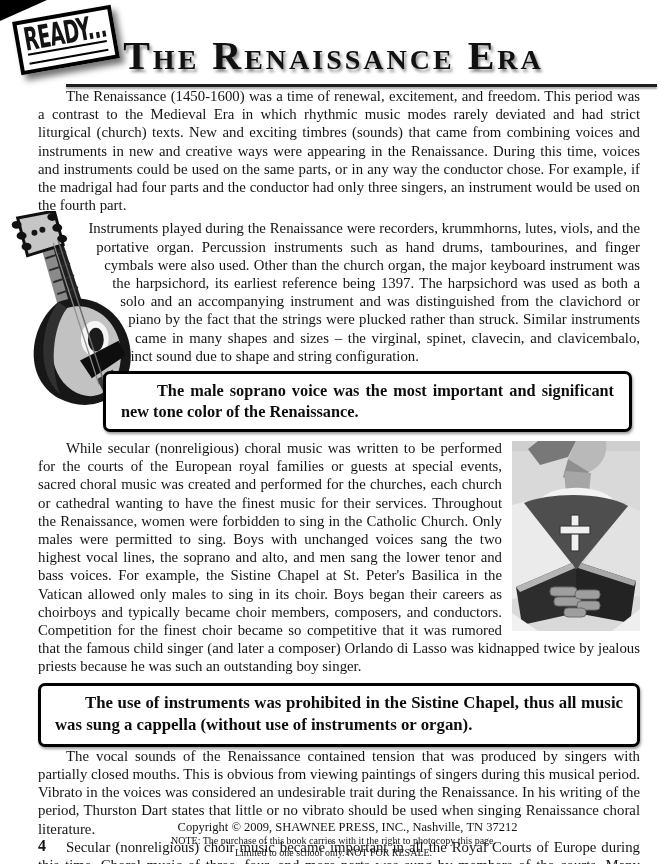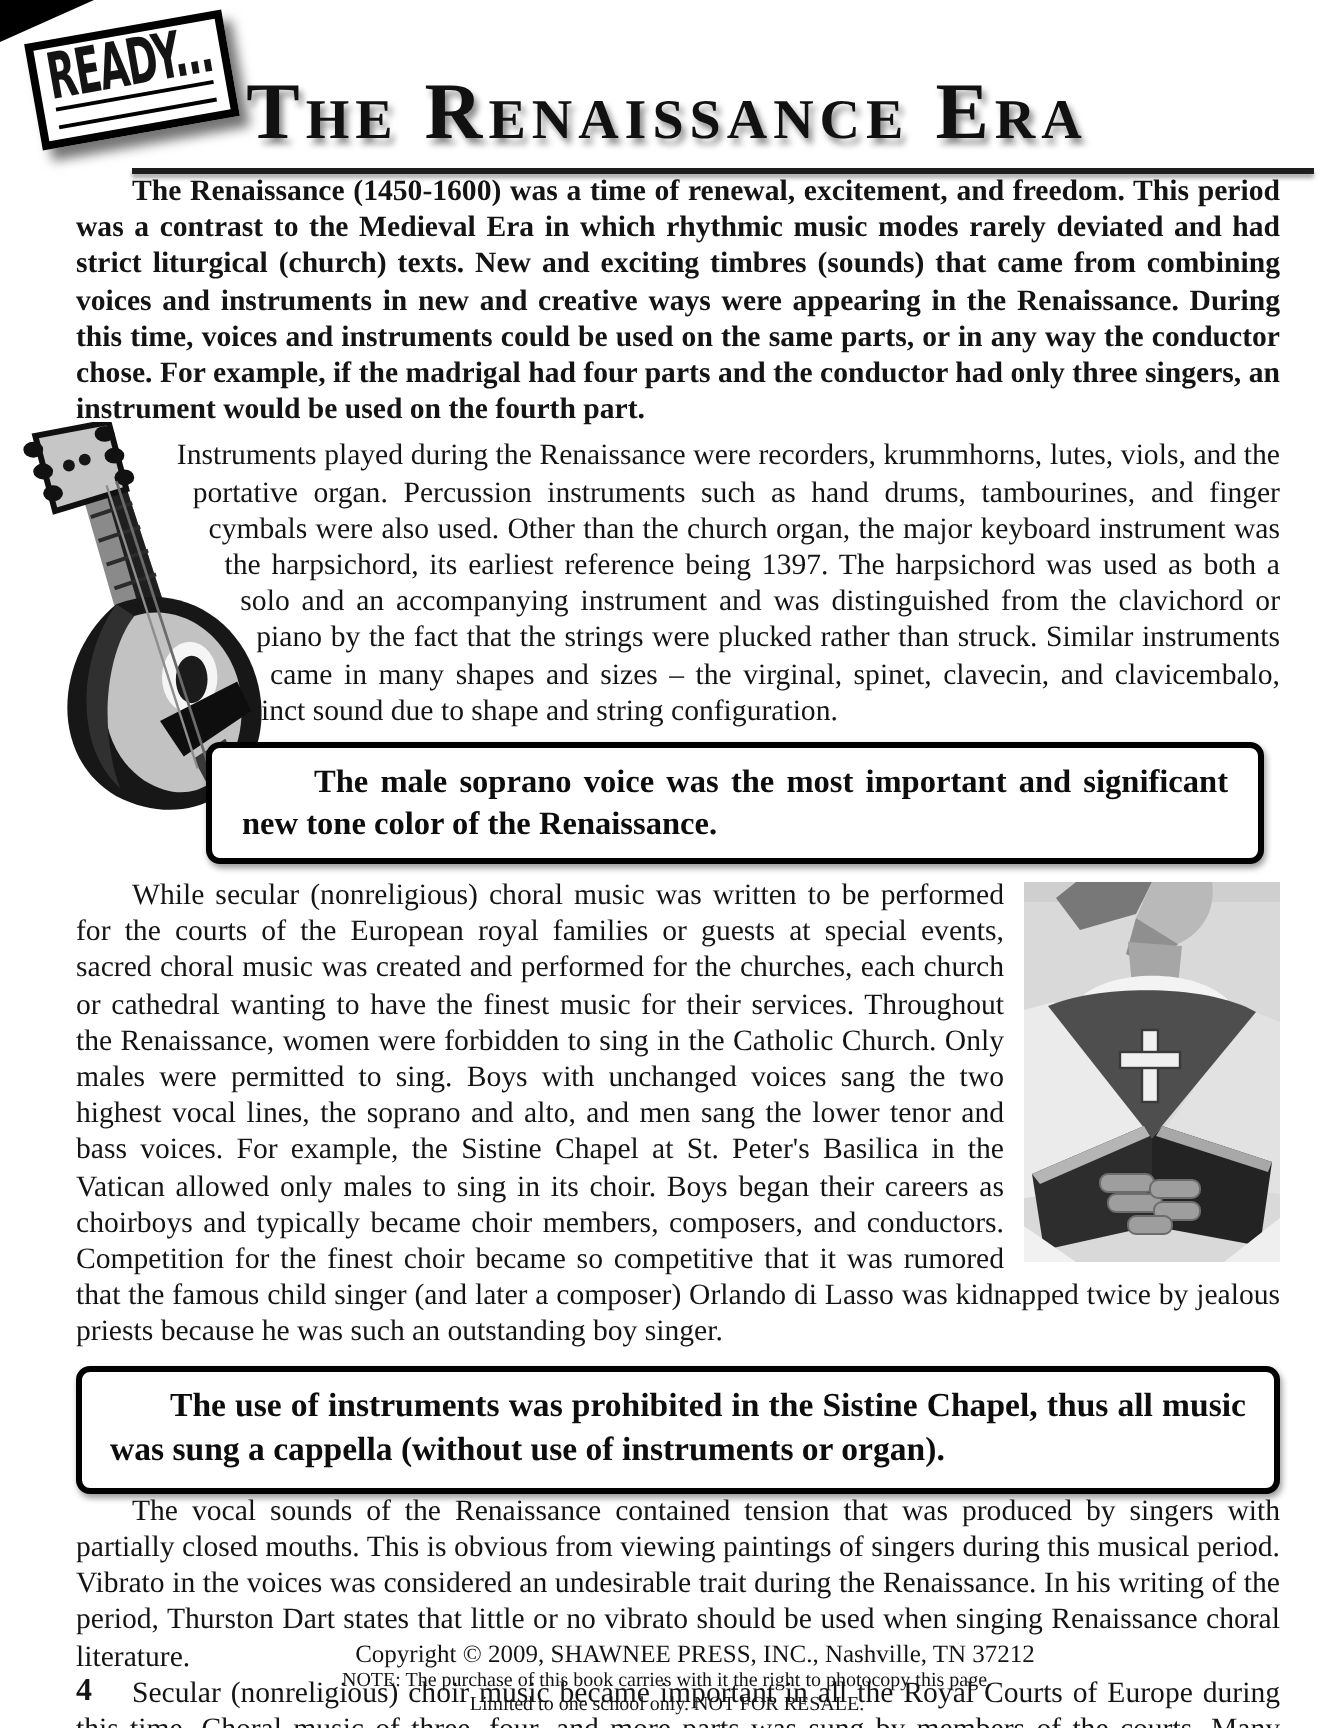--- a/index.html
+++ b/index.html
@@ -38,21 +38,21 @@
     text-shadow:2px 3px 3px rgba(0,0,0,0.45);
   }
   .title-rule {
     height:3px; background:#1e1e1e; margin:4px 10px 0 66px;
     box-shadow:0 2px 2px rgba(0,0,0,0.35);
   }
   
   .content { margin:0 27px 0 38px; text-align:justify; }
   p.body-par { margin:0; font-size:14.8px; line-height:18.2px; }
   .indent { text-indent:28px; }
-  .par-intro { margin-top:17px;font-weight:bold; }
+  .par-intro { margin-top:17px; }
   
   .instruments-block { position:relative; margin-top:5px; }
   .lute-art { position:absolute; left:-38px; top:-8px; width:160px; height:198px; z-index:1; }
   .lute-spacer {
     float:left; width:95px; height:126px; margin-right:5px;
     shape-outside:polygon(0 0,37px 0,92px 100%,0 100%); shape-margin:5px;
   }
   
   .callout {
     position:relative; z-index:2; background:#fff; border:3.5px solid #000;

